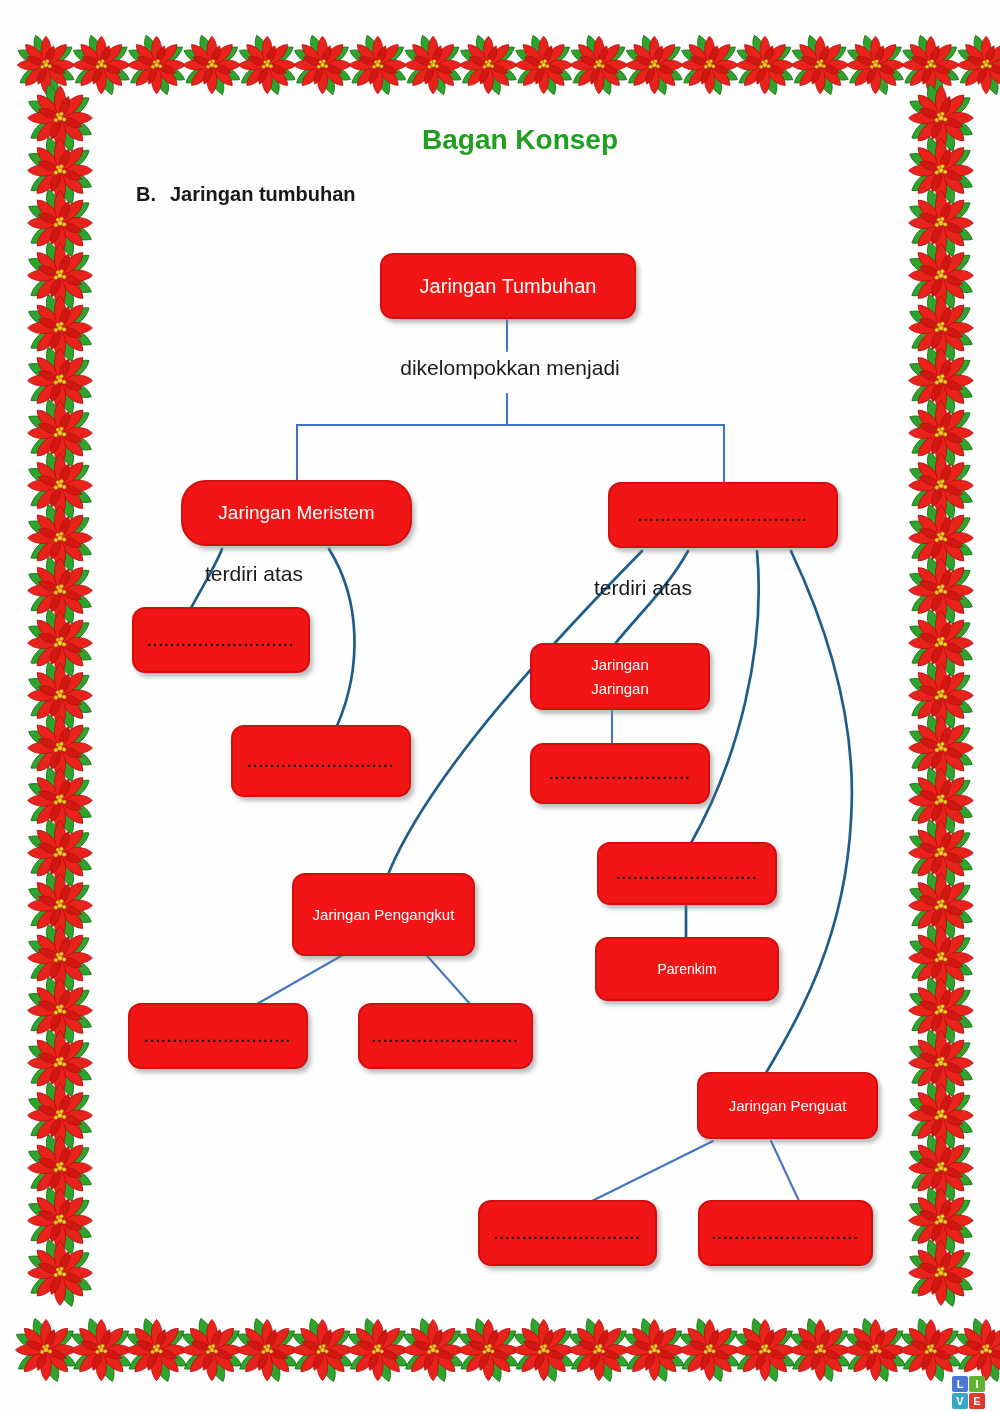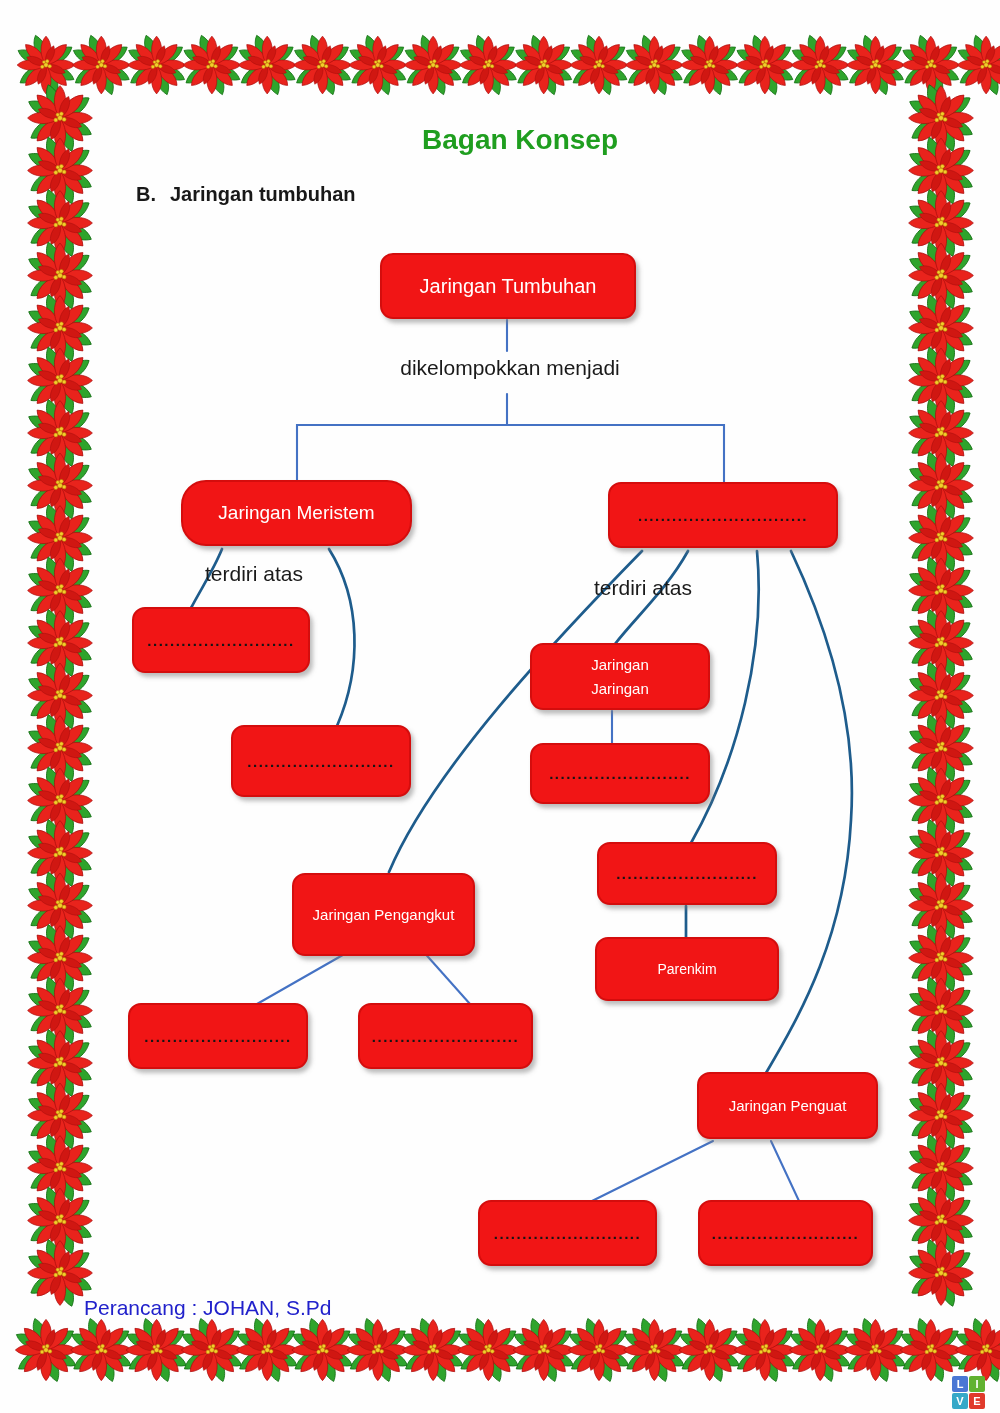--- a/index.html
+++ b/index.html
@@ -230,21 +230,20 @@
         <div class="node blank" style="left: 597px; top: 842px; width: 180px; height: 63px; font-size: 15px;">.........................</div>
         <div class="node labelbox" style="left: 595px; top: 937px; width: 184px; height: 64px; font-size: 14px;">Parenkim</div>
         <div class="node labelbox" style="left: 292px; top: 873px; width: 183px; height: 83px; font-size: 15px;">Jaringan Pengangkut</div>
         <div class="node blank" style="left: 128px; top: 1003px; width: 180px; height: 66px; font-size: 15px;">..........................</div>
         <div class="node blank" style="left: 358px; top: 1003px; width: 175px; height: 66px; font-size: 15px;">..........................</div>
         <div class="node labelbox" style="left: 652px; top: 1072px; width: 181px; height: 67px; font-size: 15px; margin-left: 45px;">Jaringan Penguat</div>
         <div class="node blank" style="left: 478px; top: 1200px; width: 179px; height: 66px; font-size: 15px;">..........................</div>
         <div class="node blank" style="left: 698px; top: 1200px; width: 175px; height: 66px; font-size: 15px;">..........................</div>
       </div>
 
-    <div class="credit">Perancang : JOHAN, S.Pd</div>
   </div>
 
   <a class="logo">
     <span class="tilebox" id="tilebox">
         <span class="tile" style="background: rgb(74, 119, 212);">L</span>
         <span class="tile" style="background: rgb(97, 178, 48);">I</span>
         <span class="tile" style="background: rgb(53, 168, 200);">V</span>
         <span class="tile" style="background: rgb(224, 58, 43);">E</span>
       </span>
   </a>

